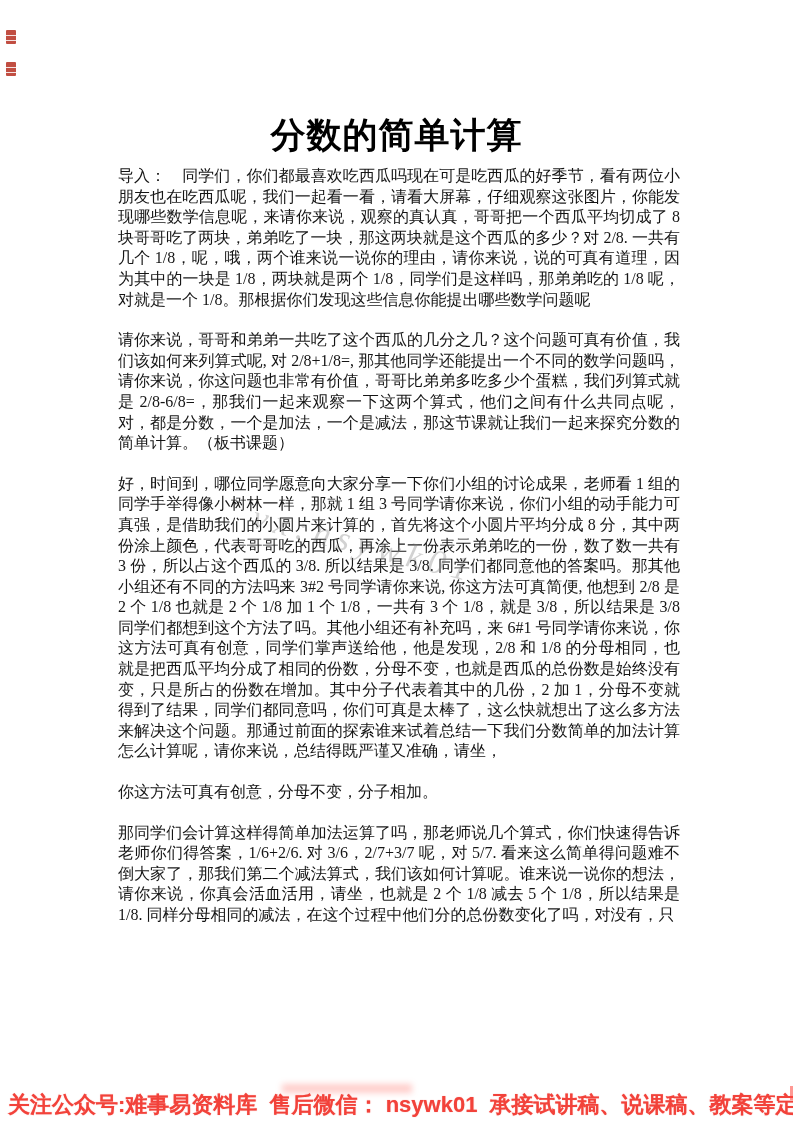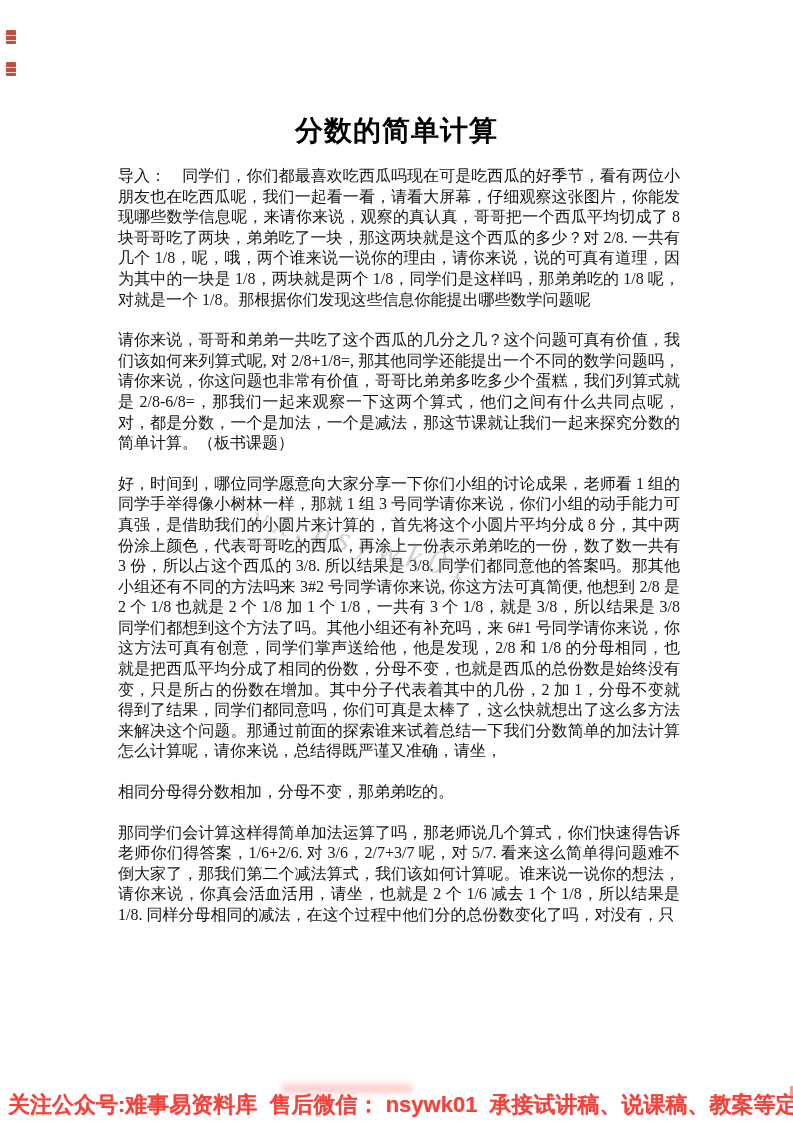--- a/index.html
+++ b/index.html
@@ -8,21 +8,21 @@
     background:#ffffff;
     font-family:"Liberation Serif","DejaVu Serif",serif;
     position:relative;
     overflow:hidden;
   }
   .page{position:absolute;inset:0;background:#ffffff;}
 
   .doc-title{
     position:absolute;top:112px;left:0;width:100%;
     text-align:center;
-    font-size:28px;font-weight:bold;color:#000;
+    font-size:35px;font-weight:bold;color:#000;
     letter-spacing:1px;
   }
 
   .content{
     position:absolute;top:166px;left:118px;width:562px;
     font-size:16px;line-height:20.6px;
     color:#151515;
     text-align:justify;
   }
   .content p{margin:0 0 20px 0;}
@@ -81,22 +81,22 @@
 
   <div class="corner-mark m1"></div>
   <div class="corner-mark m2"></div>
 
   <div class="doc-title">分数的简单计算</div>
 
   <div class="content">
     <p>导入：　同学们，你们都最喜欢吃西瓜吗现在可是吃西瓜的好季节，看有两位小朋友也在吃西瓜呢，我们一起看一看，请看大屏幕，仔细观察这张图片，你能发现哪些数学信息呢，来请你来说，观察的真认真，哥哥把一个西瓜平均切成了 8 块哥哥吃了两块，弟弟吃了一块，那这两块就是这个西瓜的多少？对 2/8. 一共有几个 1/8，呢，哦，两个谁来说一说你的理由，请你来说，说的可真有道理，因为其中的一块是 1/8，两块就是两个 1/8，同学们是这样吗，那弟弟吃的 1/8 呢，对就是一个 1/8。那根据你们发现这些信息你能提出哪些数学问题呢</p>
     <p>请你来说，哥哥和弟弟一共吃了这个西瓜的几分之几？这个问题可真有价值，我们该如何来列算式呢, 对 2/8+1/8=, 那其他同学还能提出一个不同的数学问题吗，请你来说，你这问题也非常有价值，哥哥比弟弟多吃多少个蛋糕，我们列算式就是 2/8-6/8=，那我们一起来观察一下这两个算式，他们之间有什么共同点呢，对，都是分数，一个是加法，一个是减法，那这节课就让我们一起来探究分数的简单计算。（板书课题）</p>
     <p>好，时间到，哪位同学愿意向大家分享一下你们小组的讨论成果，老师看 1 组的同学手举得像小树林一样，那就 1 组 3 号同学请你来说，你们小组的动手能力可真强，是借助我们的小圆片来计算的，首先将这个小圆片平均分成 8 分，其中两份涂上颜色，代表哥哥吃的西瓜，再涂上一份表示弟弟吃的一份，数了数一共有 3 份，所以占这个西瓜的 3/8. 所以结果是 3/8. 同学们都同意他的答案吗。那其他小组还有不同的方法吗来 3#2 号同学请你来说, 你这方法可真简便, 他想到 2/8 是 2 个 1/8 也就是 2 个 1/8 加 1 个 1/8，一共有 3 个 1/8，就是 3/8，所以结果是 3/8 同学们都想到这个方法了吗。其他小组还有补充吗，来 6#1 号同学请你来说，你这方法可真有创意，同学们掌声送给他，他是发现，2/8 和 1/8 的分母相同，也就是把西瓜平均分成了相同的份数，分母不变，也就是西瓜的总份数是始终没有变，只是所占的份数在增加。其中分子代表着其中的几份，2 加 1，分母不变就得到了结果，同学们都同意吗，你们可真是太棒了，这么快就想出了这么多方法来解决这个问题。那通过前面的探索谁来试着总结一下我们分数简单的加法计算怎么计算呢，请你来说，总结得既严谨又准确，请坐，</p>
-    <p>相同分母得分数相加，分母不变，那弟弟吃的。</p>
-    <p>那同学们会计算这样得简单加法运算了吗，那老师说几个算式，你们快速得告诉老师你们得答案，1/6+2/6. 对 3/6，2/7+3/7 呢，对 5/7. 看来这么简单得问题难不倒大家了，那我们第二个减法算式，我们该如何计算呢。谁来说一说你的想法，请你来说，你真会活血活用，请坐，也就是 2 个 1/6 减去 1 个 1/8，所以结果是 1/8. 同样分母相同的减法，在这个过程中他们分的总份数变化了吗，对没有，只</p>
+    <p>你这方法可真有创意，分母不变，分子相加。</p>
+    <p>那同学们会计算这样得简单加法运算了吗，那老师说几个算式，你们快速得告诉老师你们得答案，1/6+2/6. 对 3/6，2/7+3/7 呢，对 5/7. 看来这么简单得问题难不倒大家了，那我们第二个减法算式，我们该如何计算呢。谁来说一说你的想法，请你来说，你真会活血活用，请坐，也就是 2 个 1/8 减去 5 个 1/8，所以结果是 1/8. 同样分母相同的减法，在这个过程中他们分的总份数变化了吗，对没有，只</p>
   </div>
 
   <div class="watermark">vx:nsywk01</div>
 
   <div class="footer">
     <div class="footer-smear"></div>
     <div class="footer-edge-tick"></div>
     <span class="footer-text">关注公众号:难事易资料库  售后微信： nsywk01  承接试讲稿、说课稿、教案等定制业务</span>
   </div>
 

